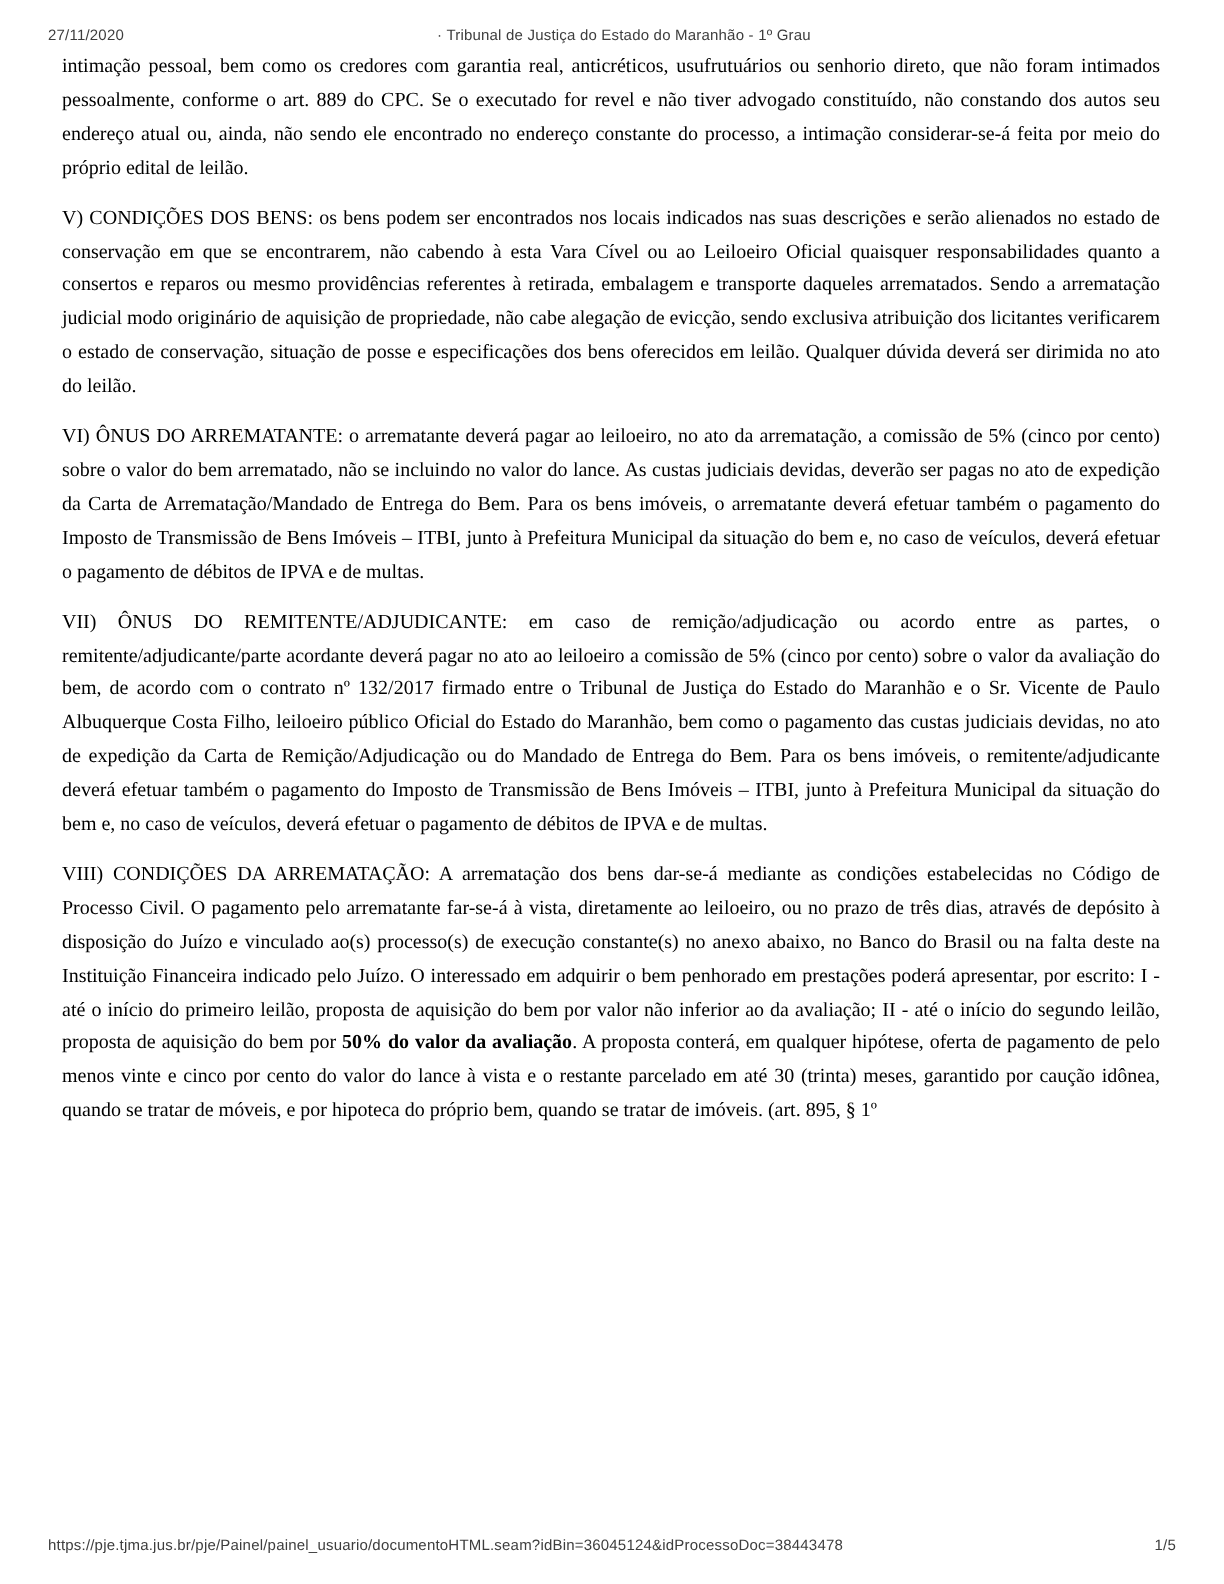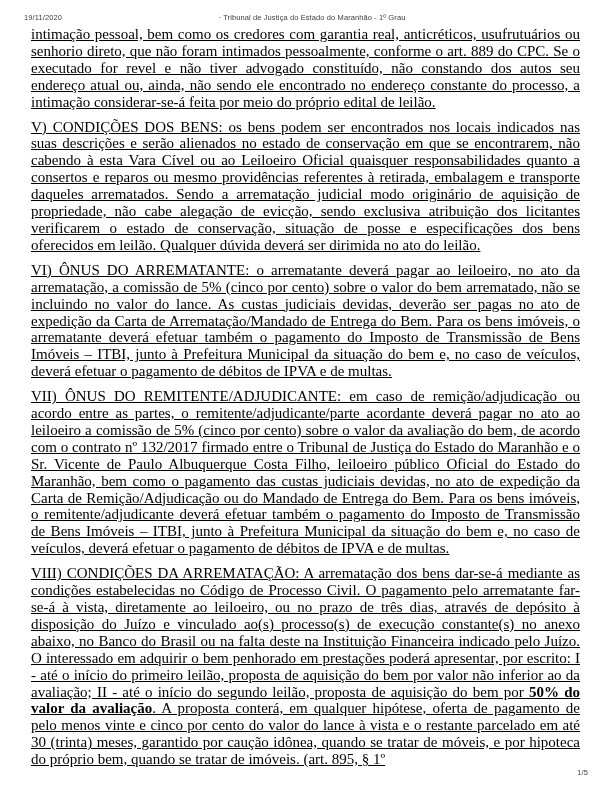--- a/index.html
+++ b/index.html
@@ -62,53 +62,53 @@
     right: 0;
     top: 0;
     white-space: nowrap;
   }
   
   .doc-content {
     position: absolute;
     top: 26px;
     left: 31px;
     width: 549px;
-    font-size: 15px;
+    font-size: 10px;
     line-height: 16.9px;
     text-align: justify;
     text-justify: inter-word;
-    text-decoration: underline;
   }
   .doc-content p {
     margin: 0 0 8px 0;
     padding: 0;
   }
   .bold-run {
     font-weight: bold;
   }
 </style>
 </head>
 <body>
 
 <div class="page">
 
   <div class="page-header print-meta">
-    <span class="header-date">19/11/2020</span>
+    <span class="header-date">27/11/2020</span>
     <span class="header-title">· Tribunal de Justiça do Estado do Maranhão - 1º Grau</span>
   </div>
 
   <div class="doc-content">
     <p><span>intimação pessoal, bem como os credores com garantia real, anticréticos, usufrutuários ou senhorio direto, que não foram intimados pessoalmente, conforme o art. 889 do CPC. Se o executado for revel e não tiver advogado constituído, não constando dos autos seu endereço atual ou, ainda, não sendo ele encontrado no endereço constante do processo, a intimação considerar-se-á feita por meio do próprio edital de leilão.</span></p>
 
     <p><span>V) CONDIÇÕES DOS BENS: os bens podem ser encontrados nos locais indicados nas suas descrições e serão alienados no estado de conservação em que se encontrarem, não cabendo à esta Vara Cível ou ao Leiloeiro Oficial quaisquer responsabilidades quanto a consertos e reparos ou mesmo providências referentes à retirada, embalagem e transporte daqueles arrematados. Sendo a arrematação judicial modo originário de aquisição de propriedade, não cabe alegação de evicção, sendo exclusiva atribuição dos licitantes verificarem o estado de conservação, situação de posse e especificações dos bens oferecidos em leilão. Qualquer dúvida deverá ser dirimida no ato do leilão.</span></p>
 
     <p><span>VI) ÔNUS DO ARREMATANTE: o arrematante deverá pagar ao leiloeiro, no ato da arrematação, a comissão de 5% (cinco por cento) sobre o valor do bem arrematado, não se incluindo no valor do lance. As custas judiciais devidas, deverão ser pagas no ato de expedição da Carta de Arrematação/Mandado de Entrega do Bem. Para os bens imóveis, o arrematante deverá efetuar também o pagamento do Imposto de Transmissão de Bens Imóveis – ITBI, junto à Prefeitura Municipal da situação do bem e, no caso de veículos, deverá efetuar o pagamento de débitos de IPVA e de multas.</span></p>
 
     <p><span>VII) ÔNUS DO REMITENTE/ADJUDICANTE: em caso de remição/adjudicação ou acordo entre as partes, o remitente/adjudicante/parte acordante deverá pagar no ato ao leiloeiro a comissão de 5% (cinco por cento) sobre o valor da avaliação do bem, de acordo com o contrato nº 132/2017 firmado entre o Tribunal de Justiça do Estado do Maranhão e o Sr. Vicente de Paulo Albuquerque Costa Filho, leiloeiro público Oficial do Estado do Maranhão, bem como o pagamento das custas judiciais devidas, no ato de expedição da Carta de Remição/Adjudicação ou do Mandado de Entrega do Bem. Para os bens imóveis, o remitente/adjudicante deverá efetuar também o pagamento do Imposto de Transmissão de Bens Imóveis – ITBI, junto à Prefeitura Municipal da situação do bem e, no caso de veículos, deverá efetuar o pagamento de débitos de IPVA e de multas.</span></p>
 
     <p><span>VIII) CONDIÇÕES DA ARREMATAÇÃO: A arrematação dos bens dar-se-á mediante as condições estabelecidas no Código de Processo Civil. O pagamento pelo arrematante far-se-á à vista, diretamente ao leiloeiro, ou no prazo de três dias, através de depósito à disposição do Juízo e vinculado ao(s) processo(s) de execução constante(s) no anexo abaixo, no Banco do Brasil ou na falta deste na Instituição Financeira indicado pelo Juízo. O interessado em adquirir o bem penhorado em prestações poderá apresentar, por escrito: I - até o início do primeiro leilão, proposta de aquisição do bem por valor não inferior ao da avaliação; II - até o início do segundo leilão, proposta de aquisição do bem por </span><span class="bold-run">50% do valor da avaliação</span><span>. A proposta conterá, em qualquer hipótese, oferta de pagamento de pelo menos vinte e cinco por cento do valor do lance à vista e o restante parcelado em até 30 (trinta) meses, garantido por caução idônea, quando se tratar de móveis, e por hipoteca do próprio bem, quando se tratar de imóveis. (art. 895, § 1º</span></p>
   </div>
 
   <div class="page-footer print-meta">
+    <span class="footer-url">https://pje.tjma.jus.br/pje/Painel/painel_usuario/documentoHTML.seam?idBin=36045124&amp;idProcessoDoc=38443478</span>
     <span class="footer-page-num">1/5</span>
   </div>
 
 </div>
 
 </body></html>

